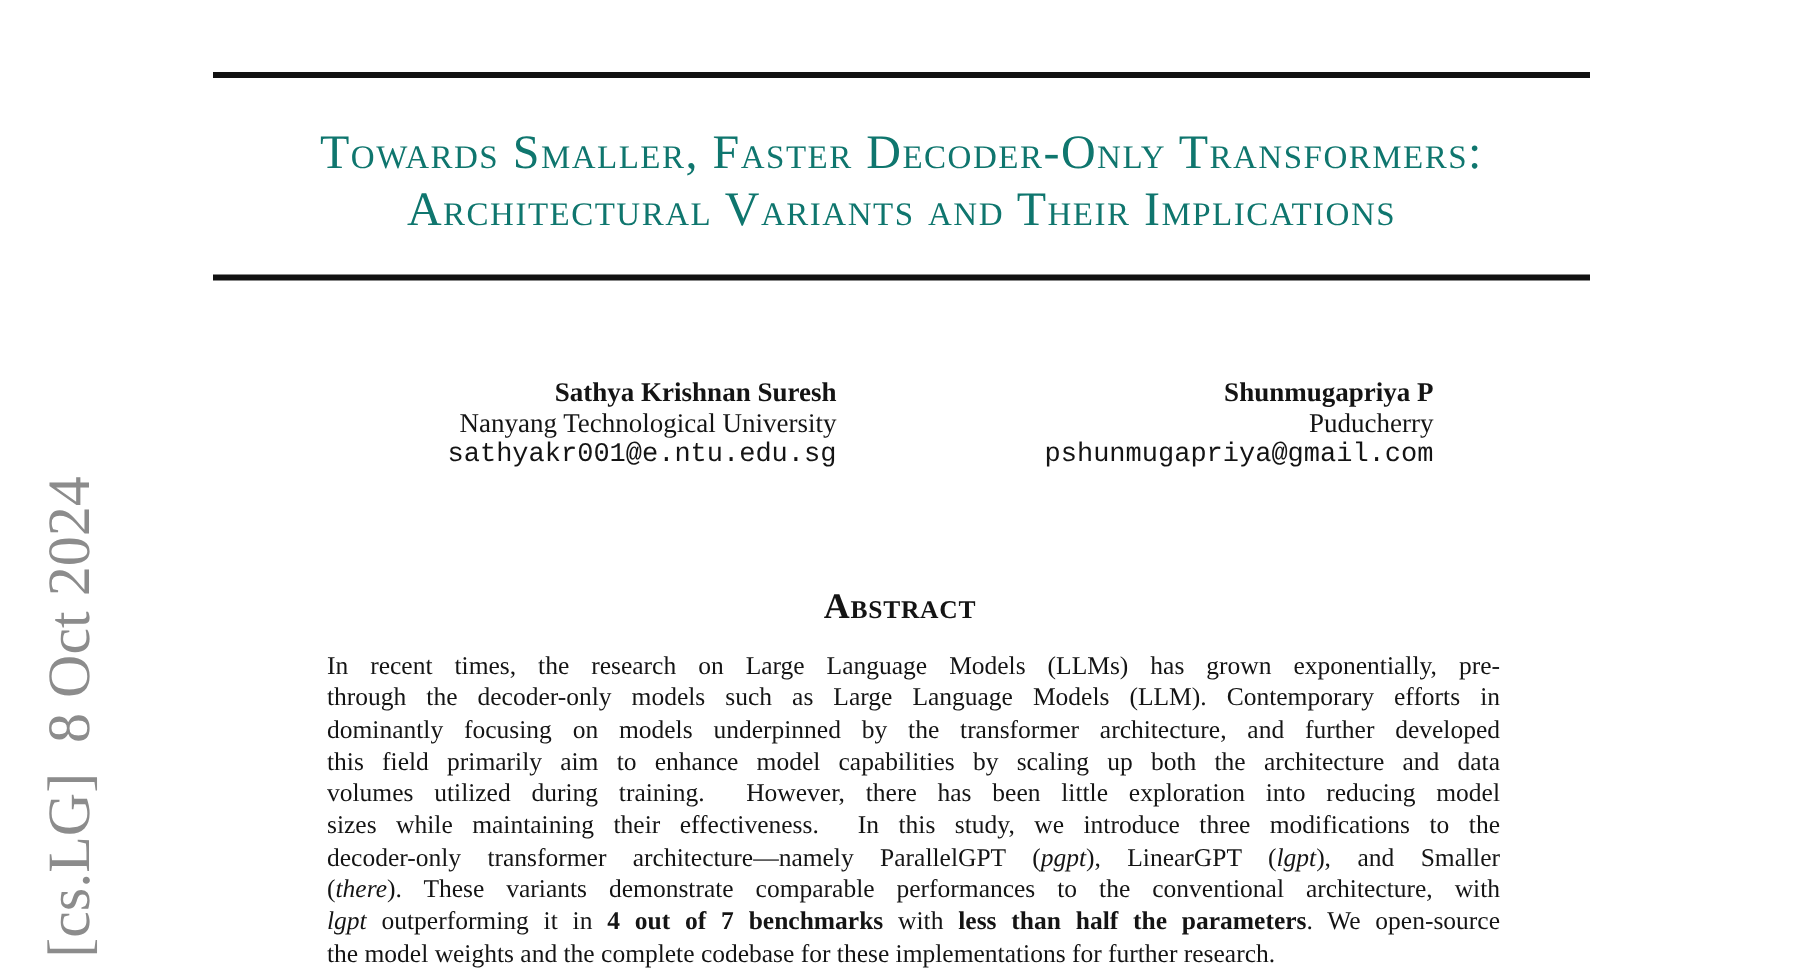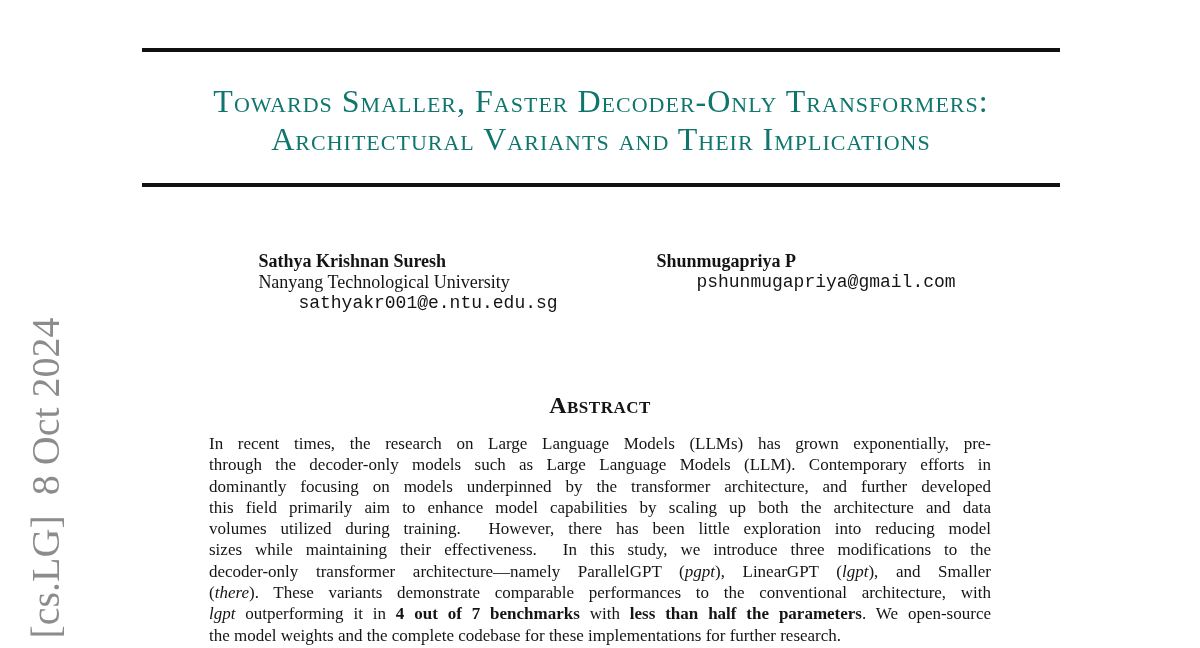--- a/index.html
+++ b/index.html
@@ -53,21 +53,21 @@
     letter-spacing: 1px;
     color: #0f766e;
     white-space: nowrap;
   }
 
   
   .author {
     position: absolute;
     top: 251px;
     transform: translateX(-50%);
-    text-align: left;
+    text-align: right;
     font-size: 18px;
     line-height: 21px;
     white-space: nowrap;
   }
   .author1 { left: 408px; }
   .author2 { left: 806px; }
   .author-name { font-weight: bold; }
   .author-email {
     font-family: "Liberation Mono", "DejaVu Sans Mono", monospace;
     font-size: 18px;
@@ -83,21 +83,21 @@
     width: 1200px;
     text-align: center;
     font-variant: small-caps;
     font-weight: bold;
     font-size: 24px;
     line-height: 28px;
     letter-spacing: 0.5px;
   }
   .abstract-body {
     position: absolute;
-    left: 209px;
+    left: 218px;
     top: 433px;
     width: 782px;
     font-size: 17px;
     line-height: 21.3px;
   }
   .abs-line {
     text-align: justify;
     text-align-last: justify;
   }
   .abs-line.last {
@@ -123,20 +123,21 @@
   <div class="rule rule-bottom"></div>
 
   <div class="author author1">
     <div class="author-name">Sathya Krishnan Suresh</div>
     <div class="author-affil">Nanyang Technological University</div>
     <div class="author-email">sathyakr001@e.ntu.edu.sg</div>
   </div>
 
   <div class="author author2">
     <div class="author-name">Shunmugapriya P</div>
+    <div class="author-affil">Puducherry</div>
     <div class="author-email">pshunmugapriya@gmail.com</div>
   </div>
 
   <div class="abstract-heading">Abstract</div>
 
   <div class="abstract-body">
       <div class="abs-line"><span>In recent times, the research on Large Language Models (LLMs) has grown exponentially, pre-</span></div>
       <div class="abs-line"><span>through the decoder-only models such as Large Language Models (LLM). Contemporary efforts in</span></div>
       <div class="abs-line"><span>dominantly focusing on models underpinned by the transformer architecture, and further developed</span></div>
       <div class="abs-line"><span>this field primarily aim to enhance model capabilities by scaling up both the architecture and data</span></div>

